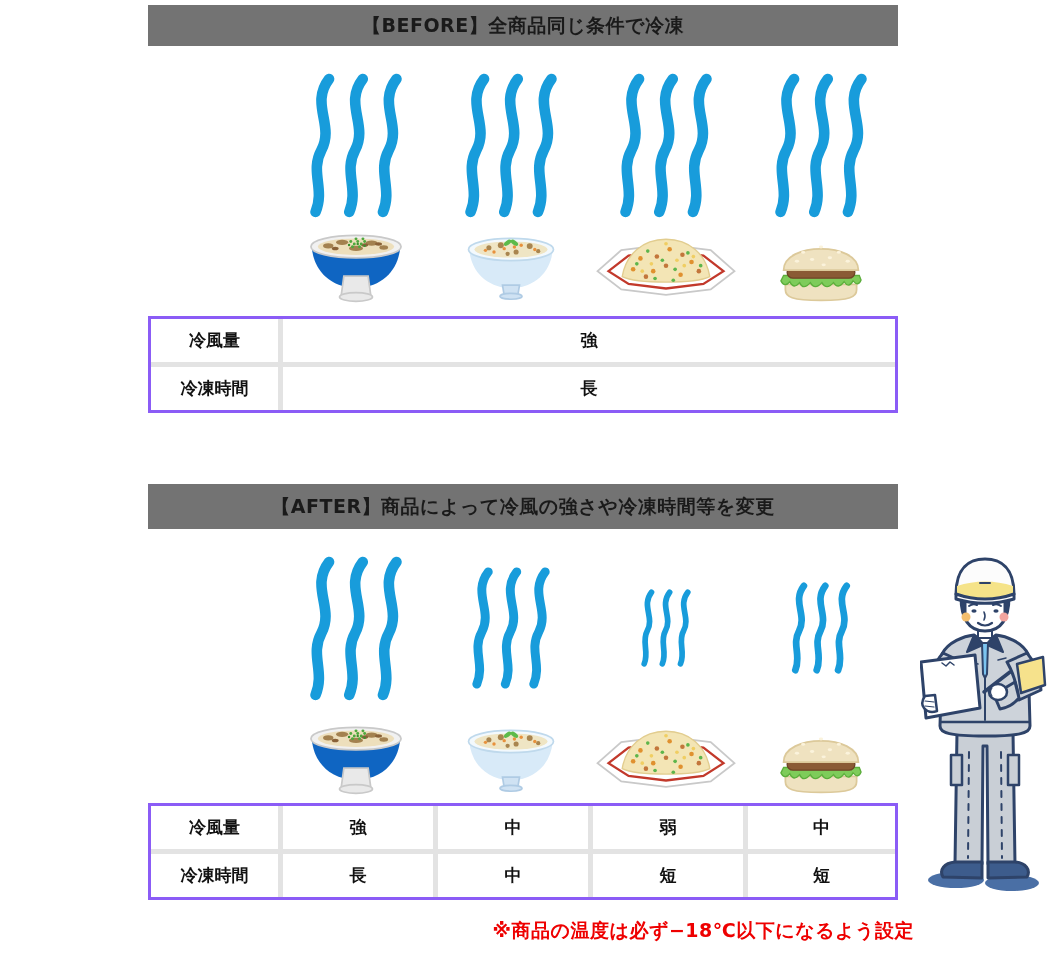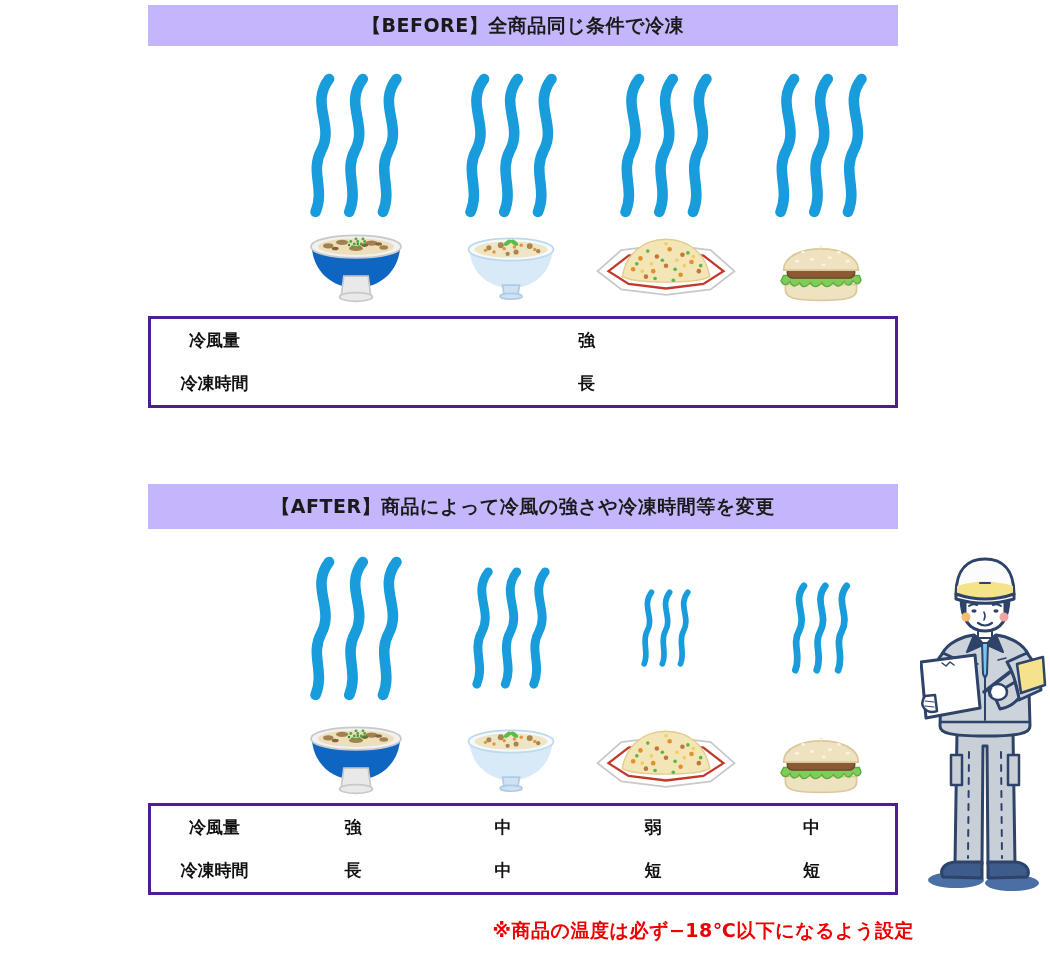--- a/index.html
+++ b/index.html
@@ -1,41 +1,41 @@
 <!DOCTYPE html>
 <html><head>
 <meta charset="utf-8">
 <style>
   html,body{margin:0;padding:0;background:#fff;}
   .canvas{
     position:relative;width:1050px;height:962px;background:#FFFFFF;overflow:hidden;
     font-family:"DejaVu Sans","Liberation Sans",sans-serif;
   }
   .sec-header{
-    position:absolute;left:148px;width:750px;background:#c4b5fd;
+    position:absolute;left:148px;width:750px;background:#737373;
     display:flex;align-items:center;justify-content:center;
     font-weight:bold;font-size:19px;color:#1A1A1A;letter-spacing:.5px;
   }
   #before-header{top:5px;height:41px;}
   #after-header{top:484px;height:45px;}
 
   .row{position:absolute;left:148px;width:750px;display:flex;}
   .spacer{width:130px;flex:none;}
   .cell{width:155px;flex:none;display:flex;justify-content:center;}
   .steam-row .cell{align-items:center;}
   .food-row .cell{align-items:flex-end;}
 
   #before-steam-row{top:72px;height:146px;}
   #before-food-row{top:216px;height:88px;}
   #after-steam-row{top:552px;height:152px;}
   #after-food-row{top:708px;height:88px;}
 
   .tbl{
     position:absolute;left:148px;width:750px;box-sizing:border-box;
-    background:#E3E3E3;border:3px solid #4c1d95;display:grid;
+    background:#E3E3E3;border:3px solid #8b5cf6;display:grid;gap:5px;
   }
   #before-table{top:316px;grid-template-columns:127px 1fr;}
   #after-table{top:803px;grid-template-columns:127px 150px 150px 150px 1fr;}
   .td{
     background:#FFFFFF;height:43px;display:flex;align-items:center;justify-content:center;
     font-weight:bold;font-size:17px;color:#111;
   }
   .note{
     position:absolute;left:164px;top:918px;width:750px;text-align:right;
     font-weight:bold;font-size:19px;color:#EE0000;letter-spacing:.5px;

